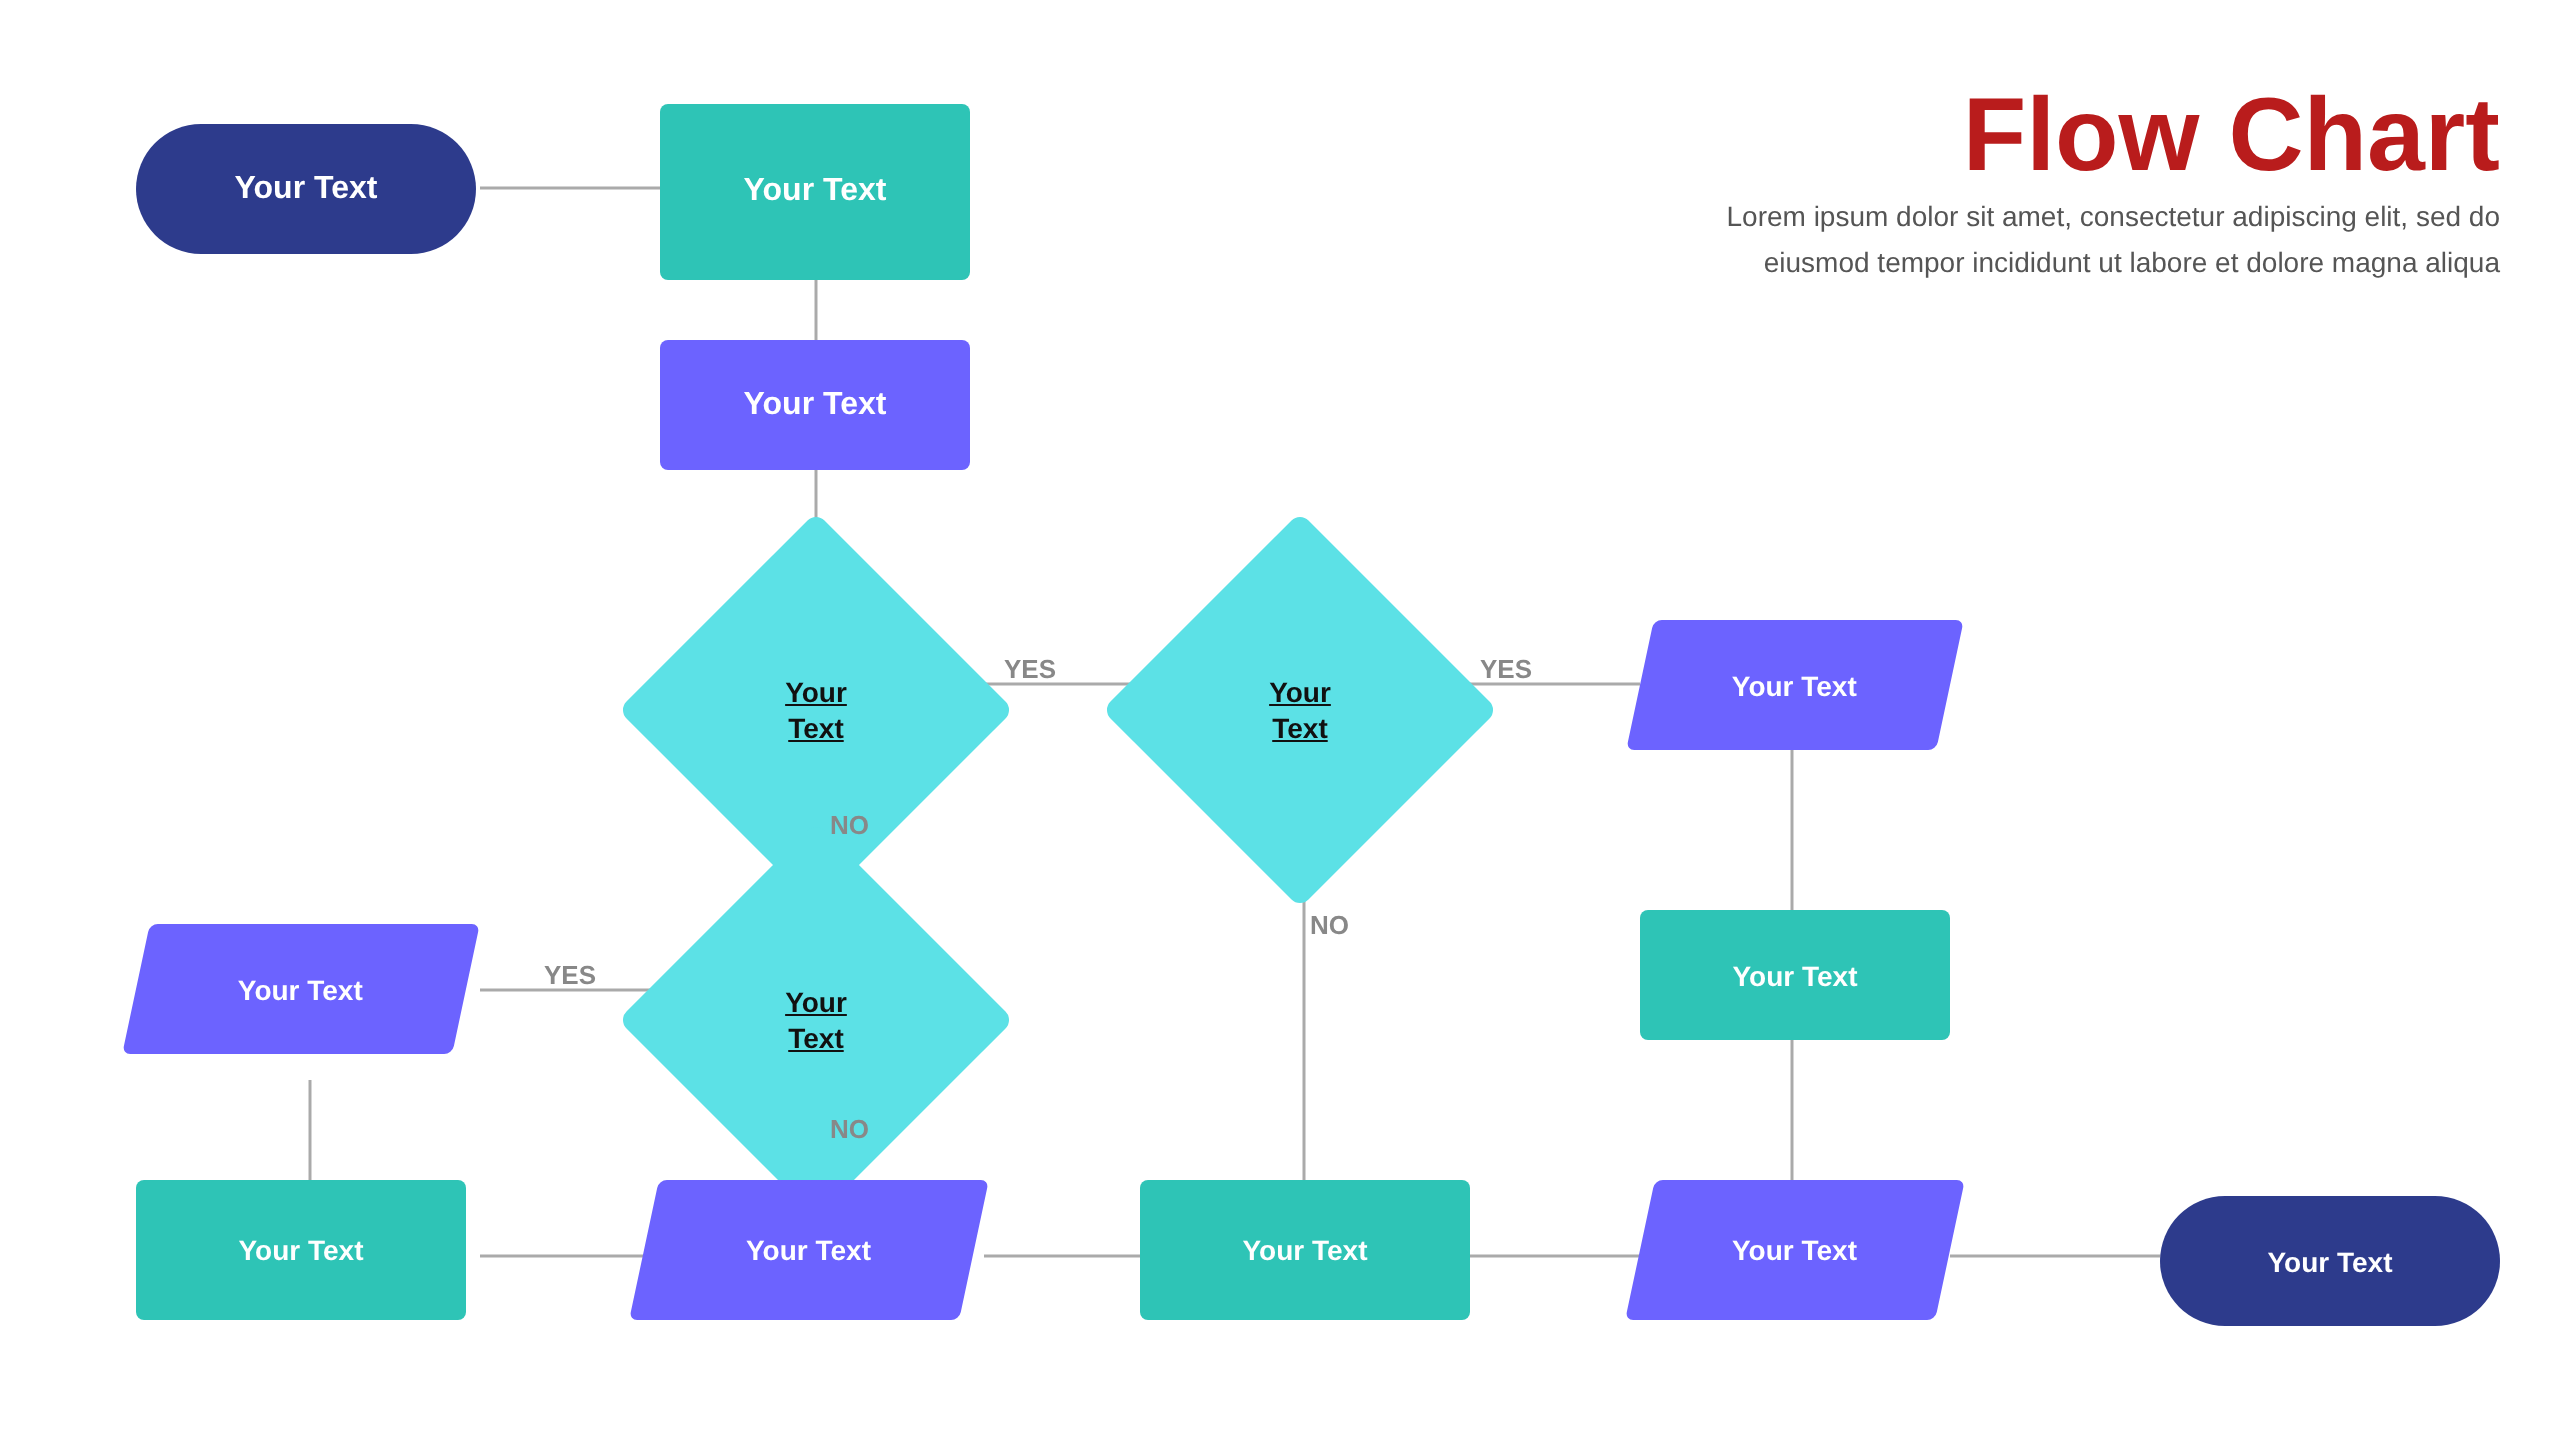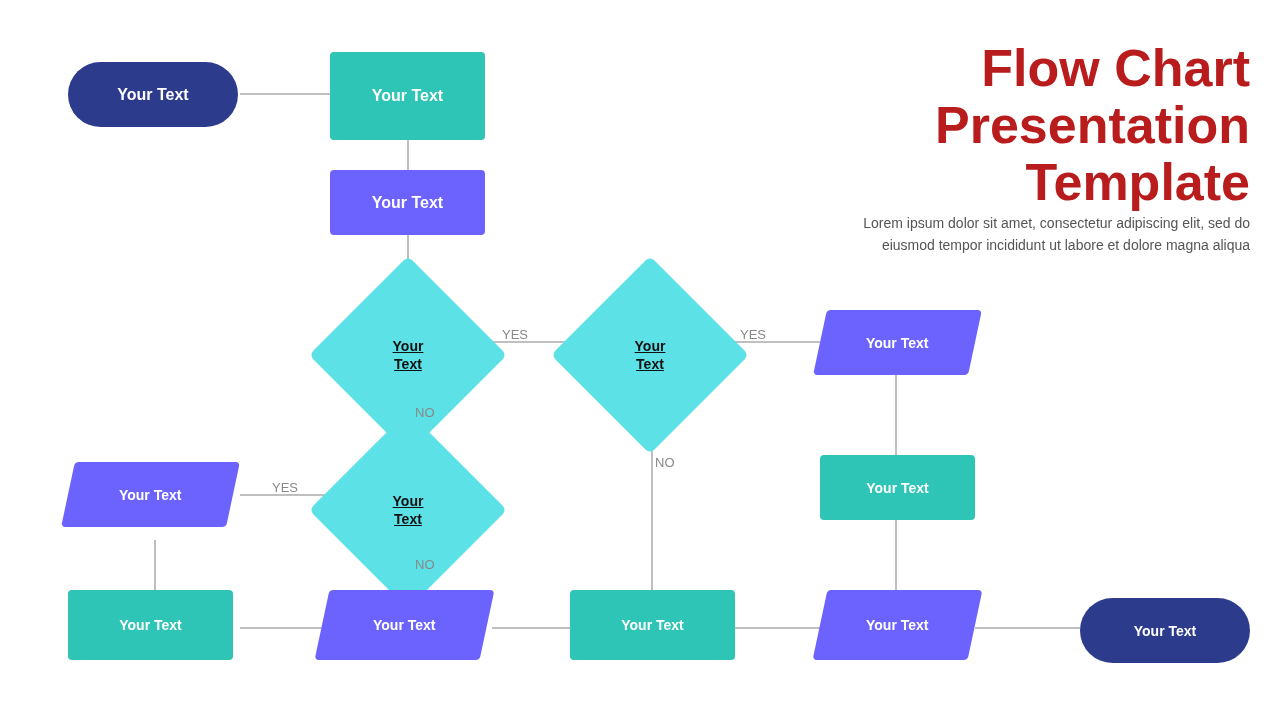--- a/index.html
+++ b/index.html
@@ -117,21 +117,21 @@
     
     .oval-dark {
       border-radius: 50px;
       background: #2d3b8c;
     }
 
     
     .conn-label {
       position: absolute;
       font-size: 13px;
-      font-weight: 400;
+      font-weight: 700;
       color: #888;
       z-index: 5;
     }
     .font-md { font-size: 14px; }
   </style>
 </head>
 <body>
 
 <svg id="connector-svg">
 
@@ -163,21 +163,20 @@
 
   <line x1="735" y1="628" x2="820" y2="628" stroke="#aaa" stroke-width="1.5"></line>
 
   <line x1="975" y1="628" x2="1080" y2="628" stroke="#aaa" stroke-width="1.5"></line>
 
   <line x1="896" y1="500" x2="896" y2="590" stroke="#aaa" stroke-width="1.5"></line>
 </svg>
 
 <div class="right-panel">
   <h1>Flow Chart</h1>
-  <h1>Presentation Template</h1>
   <p>Lorem ipsum dolor sit amet, consectetur adipiscing elit, sed do eiusmod tempor incididunt ut labore et dolore magna aliqua</p>
 </div>
 
 <div class="node oval font-md" style="left:68px; top:62px; width:170px; height:65px; font-size:16px;">Your Text</div>
 
 <div class="node rect-teal font-md" style="left:330px; top:52px; width:155px; height:88px; font-size:16px;">Your Text</div>
 
 <div class="node rect-purple font-md" style="left:330px; top:170px; width:155px; height:65px; font-size:16px;">Your Text</div>
 
 <div class="diamond-container" style="left:338px; top:285px; width:140px; height:140px;">

